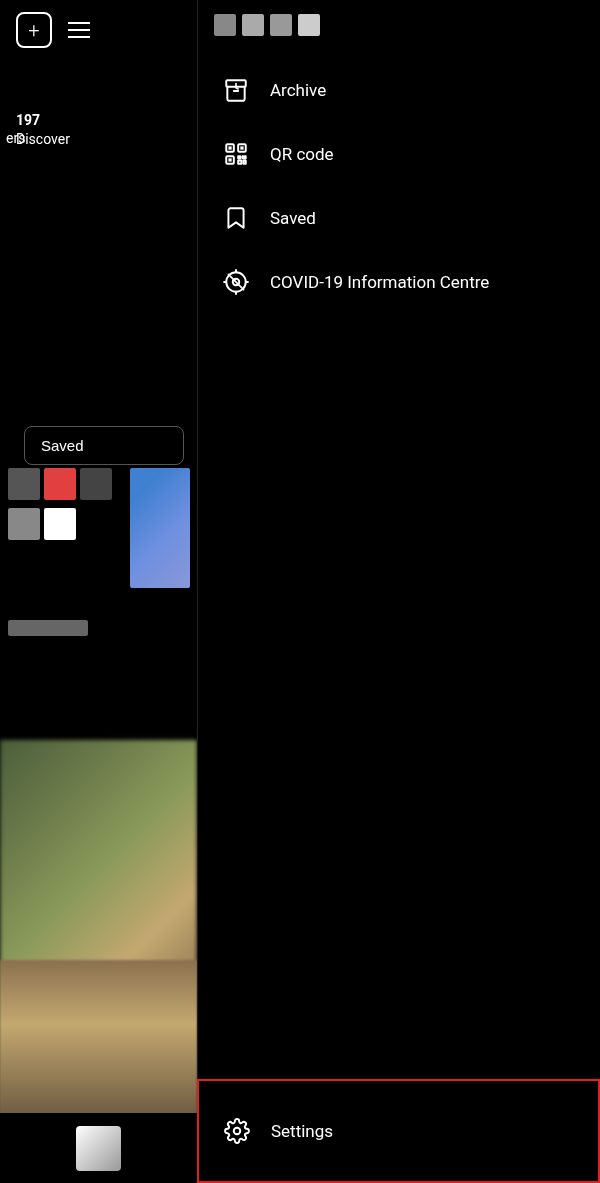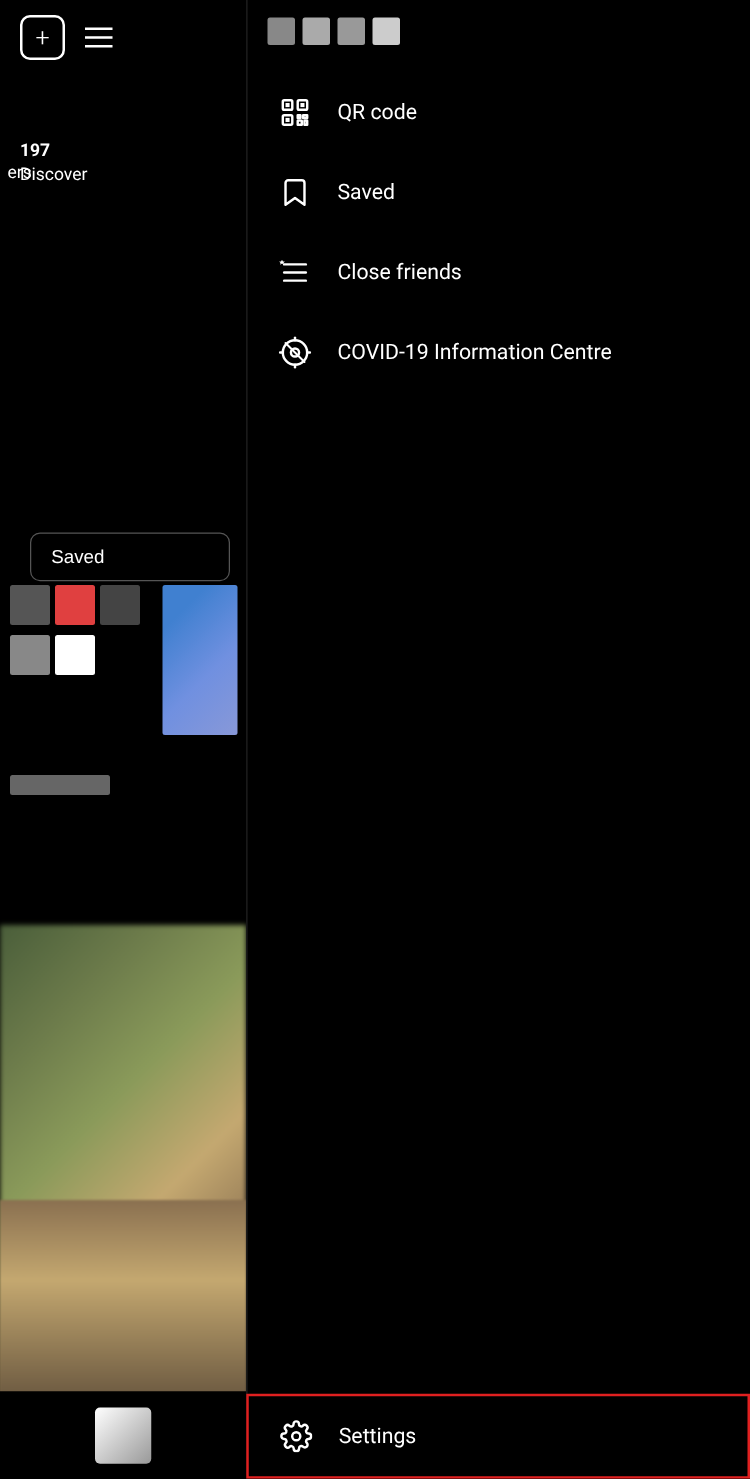--- a/index.html
+++ b/index.html
@@ -164,21 +164,21 @@
       font-weight: 400;
       line-height: 1.3;
     }
 
     
     .settings-bar {
       position: absolute;
       bottom: 0;
       left: 197px;
       width: 403px;
-      padding: 18px 24px;
+      padding: 36px 24px;
       display: flex;
       align-items: center;
       gap: 20px;
       border: 2px solid #e02020;
       background: #000;
       cursor: pointer;
     }
 
     .settings-icon {
       width: 28px;
@@ -268,20 +268,32 @@
 
   <div class="color-squares">
     <div class="color-sq" style="background:#888;"></div>
     <div class="color-sq" style="background:#aaa;"></div>
     <div class="color-sq" style="background:#999;"></div>
     <div class="color-sq" style="background:#ccc;"></div>
   </div>
 
   <ul class="menu-list">
 
+    <li class="menu-item">
+      <div class="menu-icon">
+        <svg viewBox="0 0 24 24">
+          <path d="M20 9v11a2 2 0 01-2 2H6a2 2 0 01-2-2V9"></path>
+          <path d="M4 3h16a1 1 0 011 1v4a1 1 0 01-1 1H4a1 1 0 01-1-1V4a1 1 0 011-1z"></path>
+          <path d="M10 13h4"></path>
+
+          <path d="M12 6v4l2 1" stroke="#fff" stroke-width="1.5"></path>
+        </svg>
+      </div>
+      <span class="menu-label">Archive</span>
+    </li>
 
 
     <li class="menu-item">
       <div class="menu-icon">
         <svg viewBox="0 0 24 24">
           <rect x="3" y="3" width="7" height="7" rx="1"></rect>
           <rect x="14" y="3" width="7" height="7" rx="1"></rect>
           <rect x="3" y="14" width="7" height="7" rx="1"></rect>
           <rect x="5" y="5" width="3" height="3" fill="#fff" stroke="none"></rect>
           <rect x="16" y="5" width="3" height="3" fill="#fff" stroke="none"></rect>
@@ -294,32 +306,20 @@
 
     <li class="menu-item">
       <div class="menu-icon">
         <svg viewBox="0 0 24 24">
           <path d="M19 21l-7-5-7 5V5a2 2 0 012-2h10a2 2 0 012 2z"></path>
         </svg>
       </div>
       <span class="menu-label">Saved</span>
     </li>
 
-    <li class="menu-item">
-      <div class="menu-icon">
-        <svg viewBox="0 0 24 24">
-
-          <line x1="4" y1="6" x2="20" y2="6"></line>
-          <line x1="4" y1="12" x2="20" y2="12"></line>
-          <line x1="4" y1="18" x2="20" y2="18"></line>
-          <polygon points="2,5 3,7 5,7 3.5,8.5 4,10.5 2,9 0,10.5 0.5,8.5 -1,7 1,7" fill="#fff" stroke="none" transform="translate(1, -1) scale(0.7)"></polygon>
-        </svg>
-      </div>
-      <span class="menu-label">Close friends</span>
-    </li>
 
 
     <li class="menu-item">
       <div class="menu-icon">
         <svg viewBox="0 0 24 24">
           <circle cx="12" cy="12" r="9"></circle>
           <circle cx="12" cy="12" r="3"></circle>
           <line x1="12" y1="3" x2="12" y2="1"></line>
           <line x1="12" y1="23" x2="12" y2="21"></line>
           <line x1="3" y1="12" x2="1" y2="12"></line>

